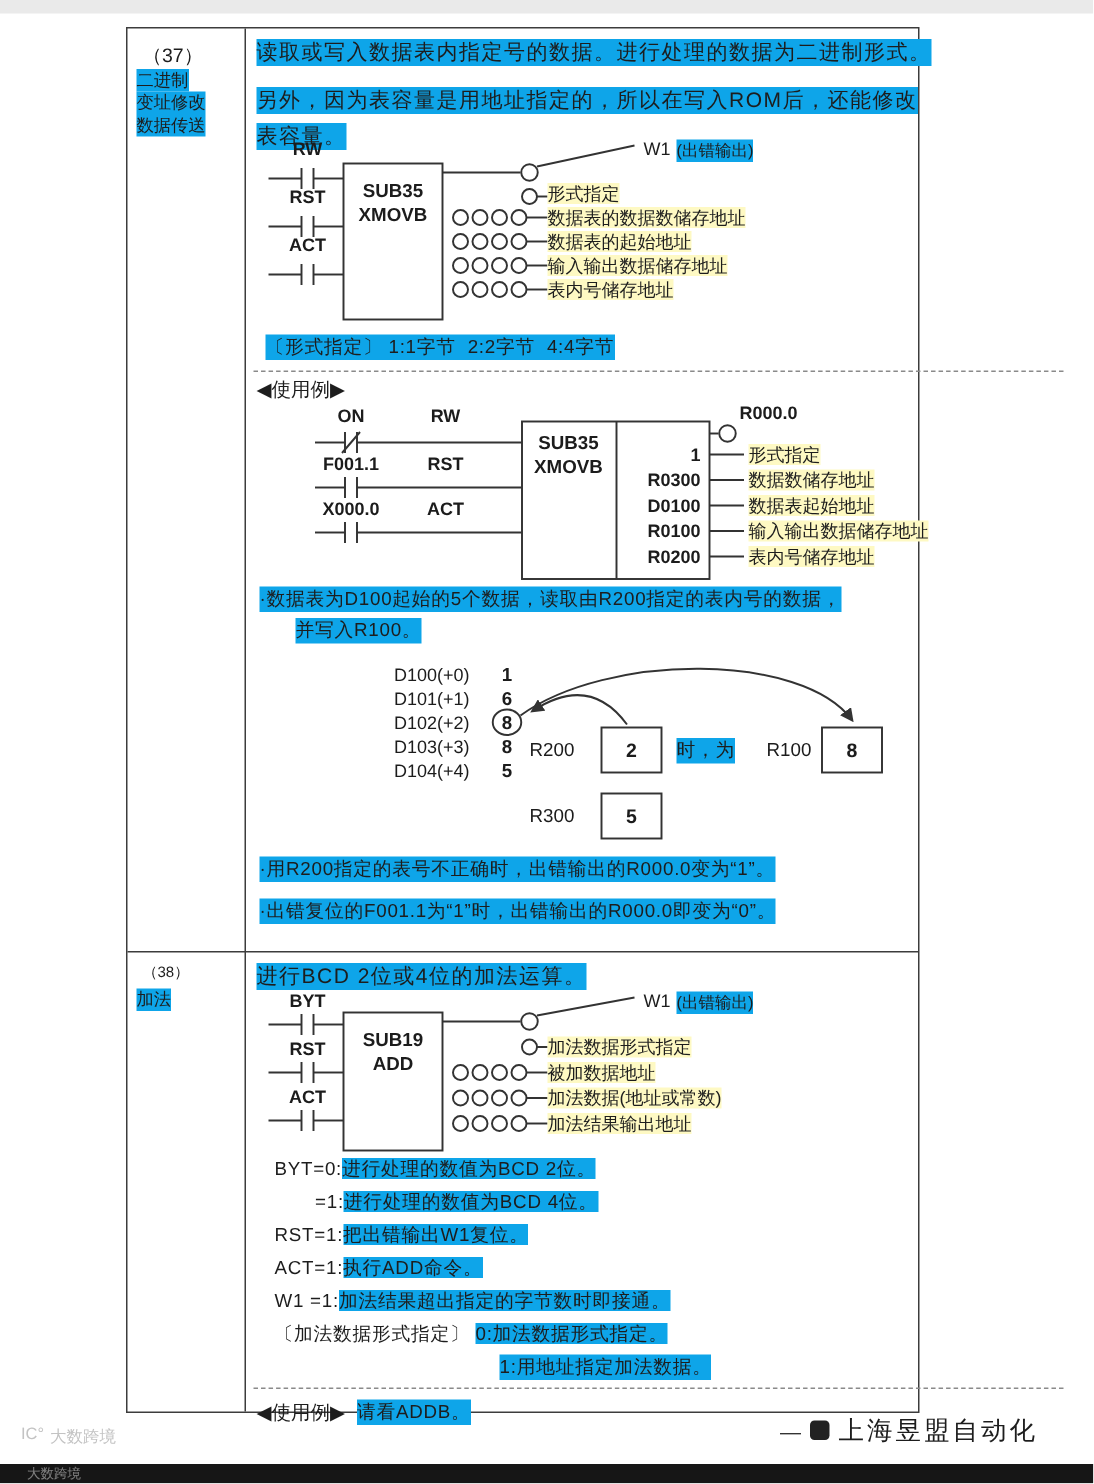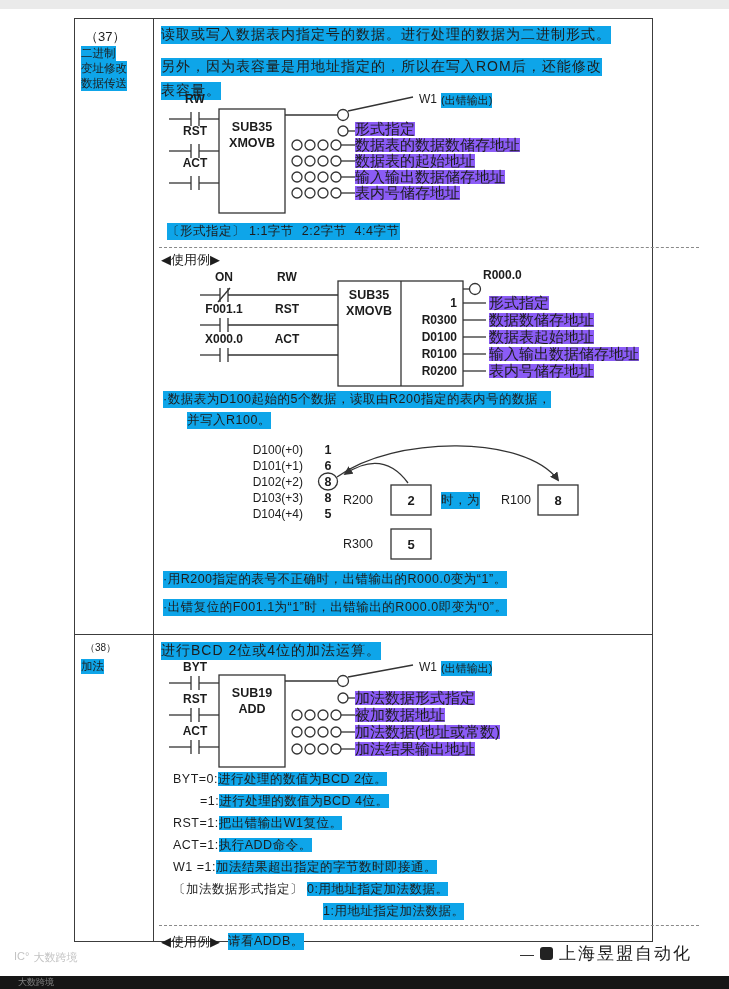--- a/index.html
+++ b/index.html
@@ -1,31 +1,31 @@
 <!DOCTYPE html>
 <html><head>
 <meta charset="utf-8">
 <style>
   *{margin:0;padding:0;box-sizing:border-box}
   html,body{width:729px;background:#fff}
   .page{position:relative;width:729px;height:989px;background:#ffffff;overflow:hidden;
         font-family:"Liberation Sans","DejaVu Sans",sans-serif;color:#1d1d1d}
   .topstrip{position:absolute;left:0;top:0;width:729px;height:9px;background:#eaeaea}
-  .frame{position:absolute;left:74px;top:18px;width:579px;height:924px;border:1.5px solid #3c3c3c}
+  .frame{position:absolute;left:84px;top:18px;width:529px;height:924px;border:1.5px solid #3c3c3c}
   .vsep{position:absolute;left:78px;top:0;height:100%;border-left:1px solid #3c3c3c}
   .hsep{position:absolute;left:0;top:615px;width:100%;border-top:1px solid #3c3c3c}
   .abs{position:absolute;white-space:nowrap}
   .t{font-size:14px;letter-spacing:1px}
   .sm{font-size:12.5px;letter-spacing:.5px}
   .xs{font-size:11px}
   .xs2{font-size:11.5px}
   .b{font-weight:normal}
   .pre{white-space:pre}
   .hl{background:#0ea5e9}
-  .lbl{position:absolute;font-size:15px;background:#8b5cf6;white-space:nowrap;line-height:14px}
+  .lbl{position:absolute;font-size:12px;background:#fef9c3;white-space:nowrap;line-height:14px}
   .dash{position:absolute;border-top:1.5px dashed #8a8a8a;height:0}
   svg.dg{position:absolute;overflow:visible}
   svg text{font-family:"Liberation Sans","DejaVu Sans",sans-serif;fill:#1c1c1c}
   .ladder{stroke:#333;stroke-width:1.3;fill:none}
   .flexline{display:flex;align-items:flex-start;gap:8px}
   .botbar{position:absolute;left:0;top:976px;width:729px;height:13px;background:#161616;display:flex;align-items:center}
 </style>
 </head>
 <body>
 
@@ -264,21 +264,21 @@
     <div class="lbl" style="left:280px;top:689px">被加数据地址</div>
     <div class="lbl" style="left:280px;top:706px">加法数据(地址或常数)</div>
     <div class="lbl" style="left:280px;top:723px">加法结果输出地址</div>
 
     <div class="abs sm pre" style="left:98px;top:752px"><span class="b">BYT=0:</span><span class="hl">进行处理的数值为BCD 2位。</span></div>
     <div class="abs sm pre" style="left:125px;top:774px"><span class="b">=1:</span><span class="hl">进行处理的数值为BCD 4位。</span></div>
     <div class="abs sm pre" style="left:98px;top:796px"><span class="b">RST=1:</span><span class="hl">把出错输出W1复位。</span></div>
     <div class="abs sm pre" style="left:98px;top:818px"><span class="b">ACT=1:</span><span class="hl">执行ADD命令。</span></div>
     <div class="abs sm pre" style="left:98px;top:840px"><span class="b">W1 =1:</span><span class="hl">加法结果超出指定的字节数时即接通。</span></div>
 
-    <div class="abs sm pre" style="left:98px;top:862px"><span>〔加法数据形式指定〕 </span><span class="hl">0:用地址指定加法数据。</span></div>
+    <div class="abs sm pre" style="left:98px;top:862px"><span>〔加法数据形式指定〕 </span><span class="hl">0:加法数据形式指定。</span></div>
     <div class="abs sm hl" style="left:248px;top:884px">1:用地址指定加法数据。</div>
 
     <div class="dash" style="left:84px;top:906px;width:540px"></div>
 
     <div class="abs flexline" style="left:86px;top:914px">
       <span class="b" style="font-size:13px">◀使用例▶</span>
       <span class="hl sm">请看ADDB。</span>
     </div>
   </div>
 

